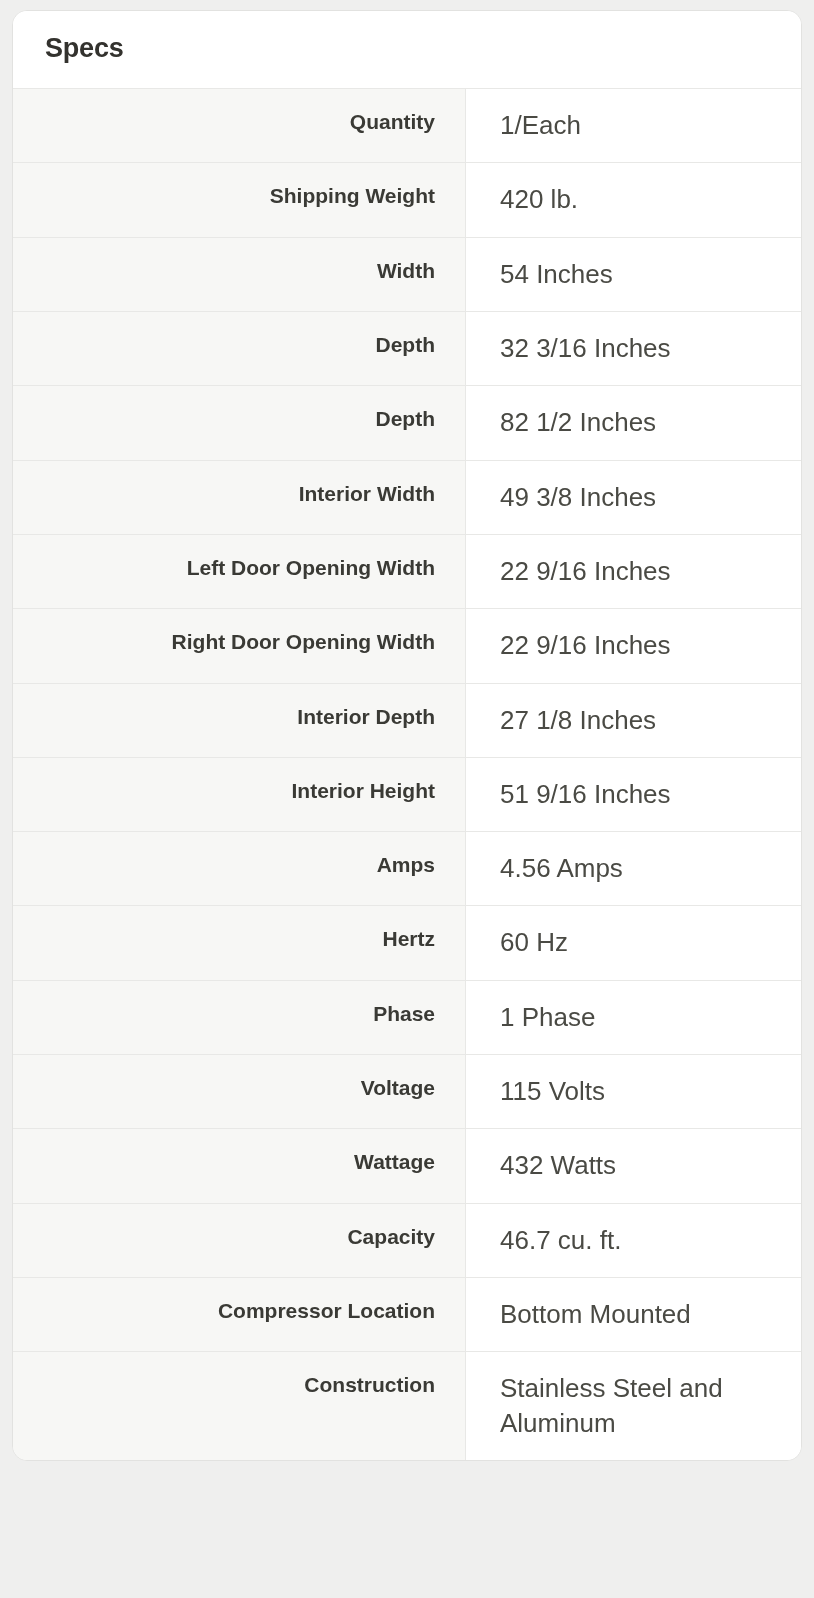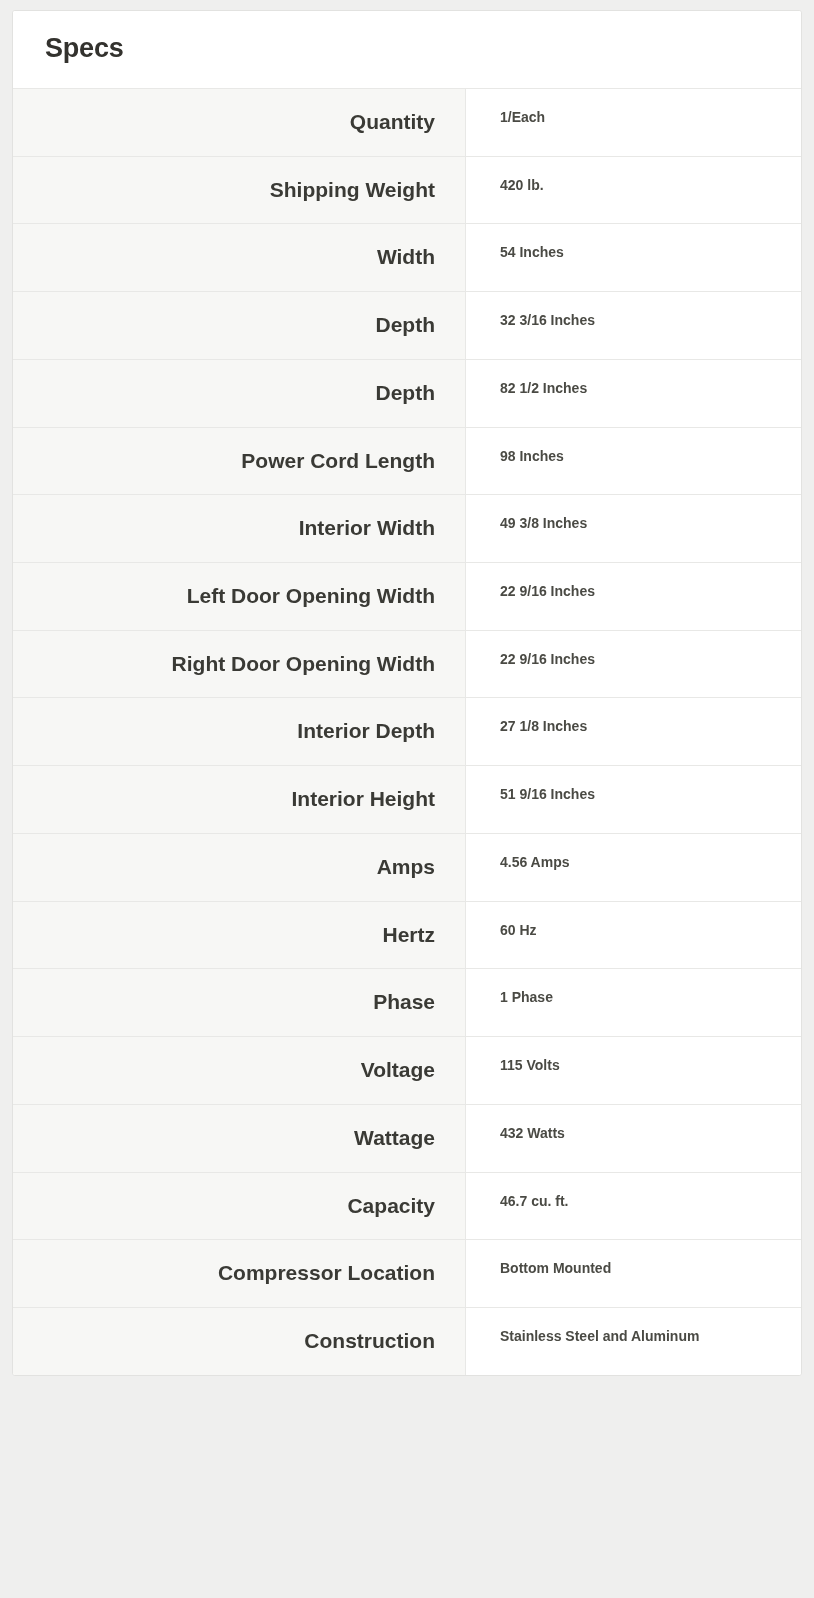--- a/index.html
+++ b/index.html
@@ -13,21 +13,21 @@
     min-height: 1598px;
   }
   .page {
     width: 814px;
     box-sizing: border-box;
     padding: 10px 12px 0 12px;
   }
   .card {
     background: #ffffff;
     border: 1px solid #e2e2e0;
-    border-radius: 3px;
+    border-radius: 15px;
     overflow: hidden;
   }
   .card-header {
     padding: 22px 32px 24px 32px;
     background: #ffffff;
     border-bottom: 1px solid #e8e8e6;
   }
   .card-title {
     font-size: 27px;
     font-weight: bold;
@@ -55,22 +55,22 @@
     font-size: 21px;
     font-weight: bold;
     padding: 19px 30px 20px 32px;
     border-right: 1px solid #e8e8e6;
     line-height: 1.32;
   }
   table.specs td {
     vertical-align: top;
     background: #ffffff;
     color: #4a4a44;
-    font-size: 14px;
-    font-weight: bold;
+    font-size: 26px;
+    font-weight: normal;
     padding: 19px 24px 20px 34px;
     line-height: 1.32;
   }
 </style>
 </head>
 <body>
 
 <div class="page">
   <section class="card">
     <div class="card-header">
@@ -90,24 +90,20 @@
             <th>Width</th>
             <td>54 Inches</td>
           </tr>
           <tr>
             <th>Depth</th>
             <td>32 3/16 Inches</td>
           </tr>
           <tr>
             <th>Depth</th>
             <td>82 1/2 Inches</td>
-          </tr>
-          <tr>
-            <th>Power Cord Length</th>
-            <td>98 Inches</td>
           </tr>
           <tr>
             <th>Interior Width</th>
             <td>49 3/8 Inches</td>
           </tr>
           <tr>
             <th>Left Door Opening Width</th>
             <td>22 9/16 Inches</td>
           </tr>
           <tr>

